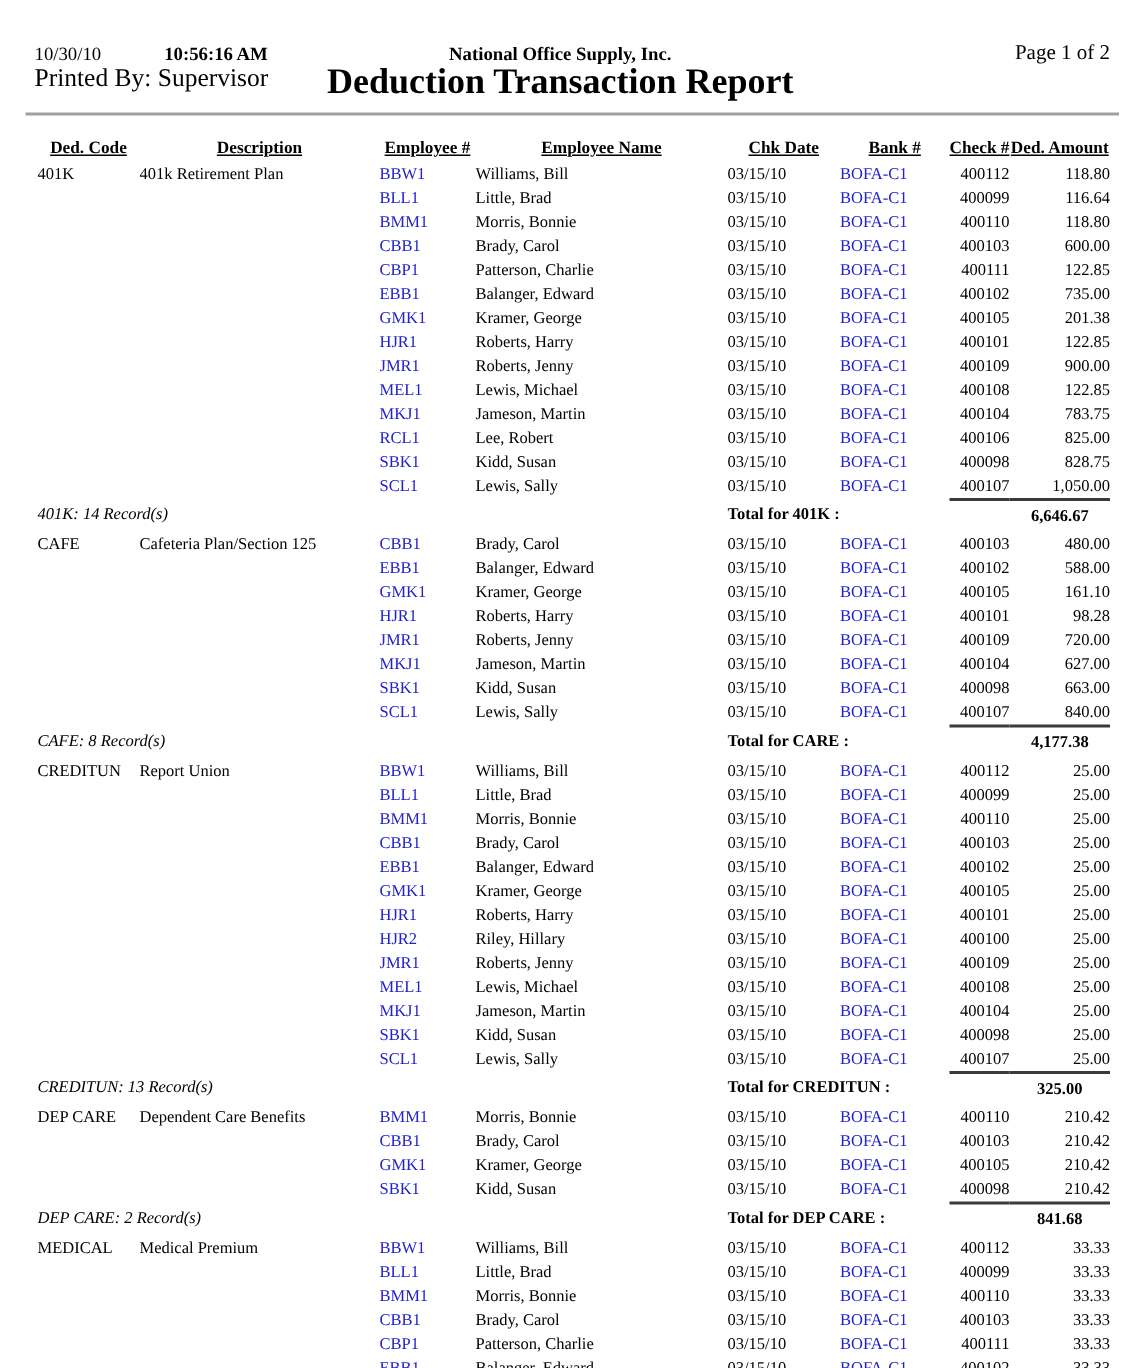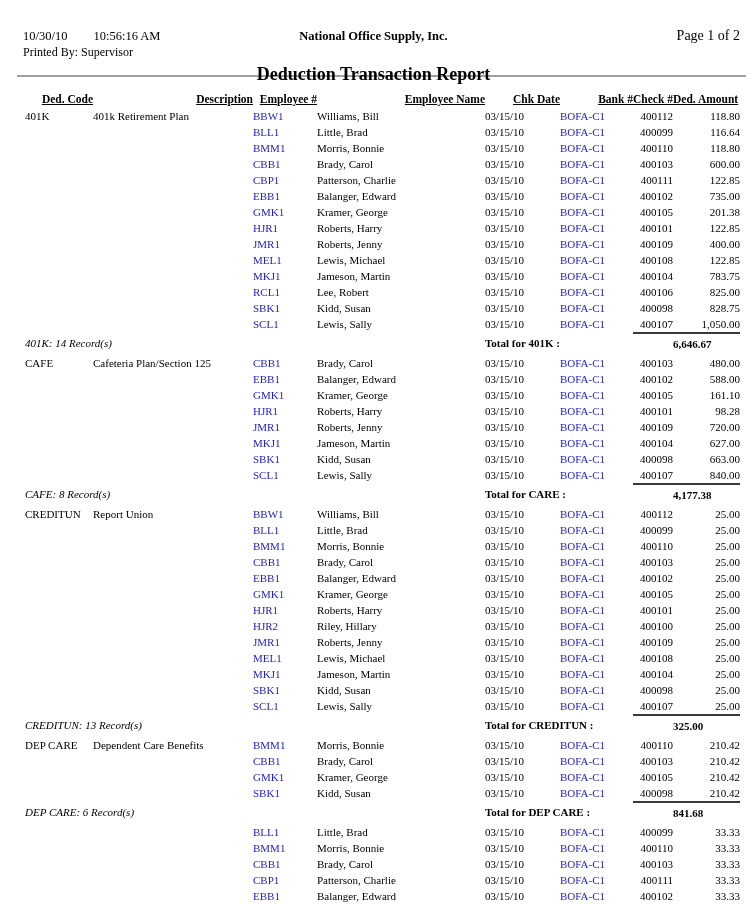--- a/index.html
+++ b/index.html
@@ -19,28 +19,28 @@
     padding: 28px 16px 0 23px;
     position: relative;
   }
   
   .report-header {
     position: relative;
     height: 41px;
   }
   .hdr-left { position: absolute; left: 0; top: 0; }
   .hdr-date-line { font-size: 12.5px; line-height: 16px; white-space: nowrap; }
-  .hdr-time { margin-left: 26px; }
-  .hdr-printed { font-size: 12px; line-height: 16px; white-space: nowrap; }
+  .hdr-time { margin-left: 42px; font-weight: bold; }
+  .hdr-printed { font-size: 17px; line-height: 16px; white-space: nowrap; }
   .hdr-center {
     position: absolute; left: 0; right: 16px; top: 0;
     text-align: center;
   }
   .hdr-company { font-size: 12.5px; font-weight: bold; line-height: 16px; }
-  .hdr-title   { font-size: 18px;  font-weight: bold; line-height: 22px; margin-top: 19px; }
+  .hdr-title   { font-size: 24px;  font-weight: bold; line-height: 22px; margin-top: 0; }
   .hdr-right {
     position: absolute; right: 0; top: 0;
     font-size: 14px; line-height: 16px;
   }
   .rule {
     margin: 6px -6px 0 -6px;
     border-top: 2px solid #a0a0a0;
     height: 0;
   }
   
@@ -48,49 +48,49 @@
     margin-top: 13px;
     margin-left: 2px;
     border-collapse: collapse;
     table-layout: fixed;
     width: 715px;
     font-size: 11px;
   }
   thead th {
     font-size: 11.5px;
     font-weight: bold;
-    text-align: right;
+    text-align: center;
     text-decoration: underline;
     vertical-align: bottom;
     padding: 0 0 3px 0;
     height: 15px;
     white-space: nowrap;
   }
-  thead th.num { text-align: left; }
+  thead th.num { text-align: center; }
   tbody td {
     height: 16px;
     line-height: 16px;
     padding: 0;
     vertical-align: top;
     white-space: nowrap;
     overflow: hidden;
   }
   .c-code  { font-weight: normal; }
   .c-emp, .c-bank { color: var(--link-blue, #2222CC); }
   .c-check, .c-amt { text-align: right; }
   tr.footer-row td {
     padding-top: 2px;
     padding-bottom: 3px;
     height: 16px;
     line-height: 16px;
   }
   .records { font-style: italic; }
   .total-label { font-weight: bold; text-align: left; padding-right: 20px !important; white-space: nowrap; }
   .total-rule { border-top: 2px solid #3a3a3a; }
-  .total-amt  { border-top: 2px solid #3a3a3a; font-weight: bold; text-align: left; margin-top: 12px; }
+  .total-amt  { border-top: 2px solid #3a3a3a; font-weight: bold; text-align: center; margin-top: 12px; }
 </style>
 </head>
 <body>
 
 <div class="page">
 
   <div class="report-header">
     <div class="hdr-left">
       <div class="hdr-date-line">
         <span>10/30/10</span><span class="hdr-time">10:56:16 AM</span>
@@ -211,21 +211,21 @@
           <td class="c-amt">122.85</td>
         </tr>
         <tr>
           <td class="c-code"></td>
           <td class="c-desc"></td>
           <td class="c-emp">JMR1</td>
           <td class="c-name">Roberts, Jenny</td>
           <td class="c-date">03/15/10</td>
           <td class="c-bank">BOFA-C1</td>
           <td class="c-check">400109</td>
-          <td class="c-amt">400.00</td>
+          <td class="c-amt">900.00</td>
         </tr>
         <tr>
           <td class="c-code"></td>
           <td class="c-desc"></td>
           <td class="c-emp">MEL1</td>
           <td class="c-name">Lewis, Michael</td>
           <td class="c-date">03/15/10</td>
           <td class="c-bank">BOFA-C1</td>
           <td class="c-check">400108</td>
           <td class="c-amt">122.85</td>
@@ -532,24 +532,34 @@
           <td class="c-code"></td>
           <td class="c-desc"></td>
           <td class="c-emp">SBK1</td>
           <td class="c-name">Kidd, Susan</td>
           <td class="c-date">03/15/10</td>
           <td class="c-bank">BOFA-C1</td>
           <td class="c-check">400098</td>
           <td class="c-amt">210.42</td>
         </tr>
         <tr class="footer-row">
-          <td class="records" colspan="4">DEP CARE: 6 Record(s)</td>
+          <td class="records" colspan="4">DEP CARE: 2 Record(s)</td>
           <td class="total-label" colspan="2">Total for DEP CARE :</td>
           <td class="total-rule"></td>
           <td class="total-amt">841.68</td>
+        </tr>
+        <tr>
+          <td class="c-code">MEDICAL</td>
+          <td class="c-desc">Medical Premium</td>
+          <td class="c-emp">BBW1</td>
+          <td class="c-name">Williams, Bill</td>
+          <td class="c-date">03/15/10</td>
+          <td class="c-bank">BOFA-C1</td>
+          <td class="c-check">400112</td>
+          <td class="c-amt">33.33</td>
         </tr>
         <tr>
           <td class="c-code"></td>
           <td class="c-desc"></td>
           <td class="c-emp">BLL1</td>
           <td class="c-name">Little, Brad</td>
           <td class="c-date">03/15/10</td>
           <td class="c-bank">BOFA-C1</td>
           <td class="c-check">400099</td>
           <td class="c-amt">33.33</td>

